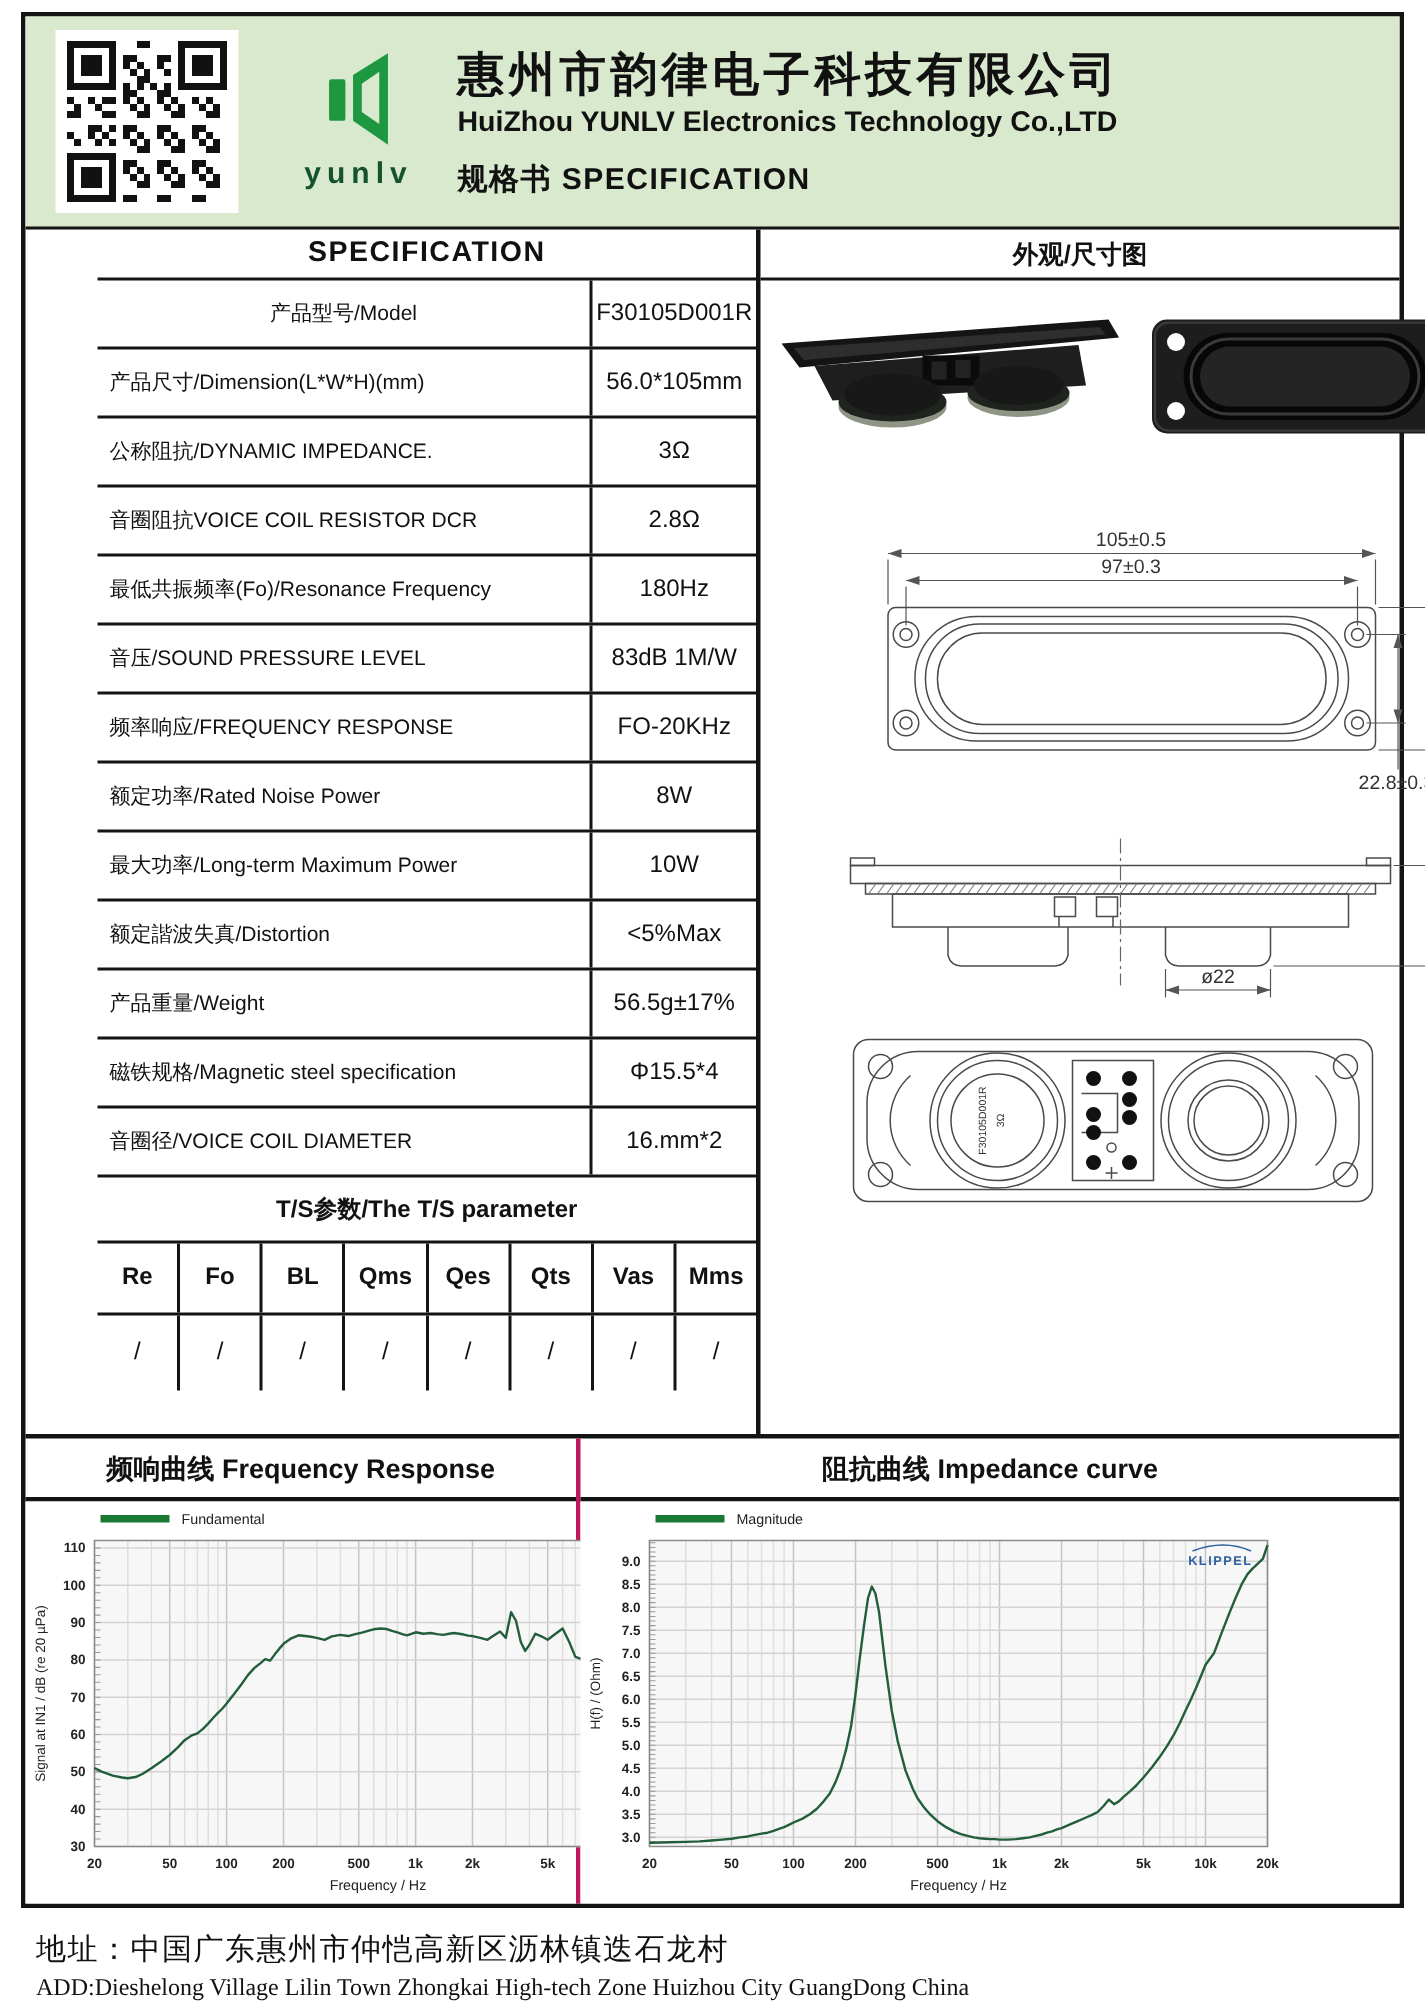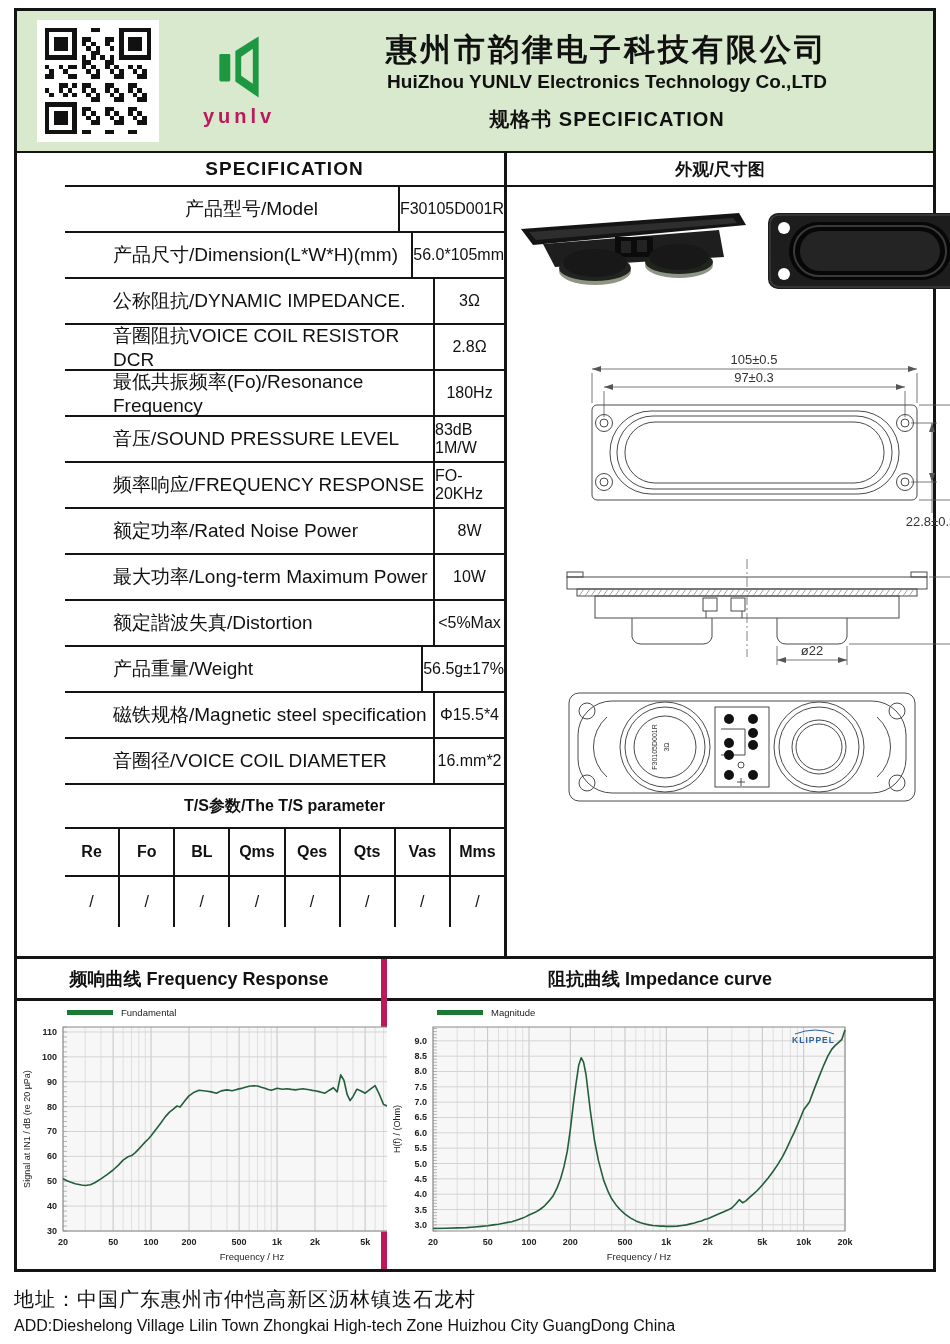--- a/index.html
+++ b/index.html
@@ -3,32 +3,32 @@
 <meta charset="utf-8">
 <style>
   * { box-sizing: border-box; margin: 0; padding: 0; }
   html,body { width: 950px; height: 1344px; background: #fff; font-family: "Liberation Sans", sans-serif; color: #111; }
   .sheet { position: absolute; left: 14px; top: 8px; width: 922px; border: 3px solid #141414; background: #fff; }
 
   
   .hdr { height: 142px; background: #d9e9cd; border-bottom: 2px solid #141414; display: flex; align-items: center; }
   .qr-wrap { width: 122px; height: 122px; margin-left: 20px; background: #fff; padding: 3px; }
   .logo { width: 132px; margin-left: 14px; text-align: center; }
-  .logo-word { color: #be185d; font-weight: 800; font-size: 20px; letter-spacing: 4px; margin-top: 2px; }
-  .hdr-text { flex: 1; text-align: center; padding-right: 24px; }
+  .logo-word { color: #14532d; font-weight: 800; font-size: 20px; letter-spacing: 4px; margin-top: 2px; }
+  .hdr-text { flex: 1; padding-right: 24px; }
   .company-cn { font-size: 31px; font-weight: 700; letter-spacing: 3px; font-family: "Liberation Serif", serif; }
   .company-en { font-size: 19px; font-weight: 700; }
   .doc-type { font-size: 20px; font-weight: 700; margin-top: 13px; letter-spacing: 1px; }
 
   
   .body-grid { display: flex; height: 806px; border-bottom: 3px solid #141414; padding-left: 48px; }
   .left-col { width: 442px; border-right: 3px solid #141414; }
   .spec-title { height: 34px; border-bottom: 2px solid #141414; display: flex; align-items: center; justify-content: center; font-weight: 700; font-size: 19px; letter-spacing: 1px; }
   .spec-row { display: flex; height: 46px; border-bottom: 2px solid #141414; }
-  .spec-label { width: 330px; border-right: 2px solid #141414; display: flex; align-items: center; padding-left: 8px; font-size: 19px; margin-left: 40px; }
+  .spec-label { width: 330px; border-right: 2px solid #141414; display: flex; align-items: center; padding-left: 8px; font-size: 14px; }
   .spec-row.center .spec-label { justify-content: center; padding-left: 0; }
   .spec-value { flex: 1; display: flex; align-items: center; justify-content: center; font-size: 16px; }
   .ts-title { height: 44px; border-bottom: 2px solid #141414; display: flex; align-items: center; justify-content: center; font-weight: 700; font-size: 16px; }
   .ts-row { display: flex; height: 48px; border-bottom: 2px solid #141414; }
   .ts-row.vals { height: 50px; border-bottom: none; }
   .ts-cell { flex: 1; border-right: 2px solid #141414; display: flex; align-items: center; justify-content: center; font-size: 16px; }
   .ts-cell:last-child { border-right: none; border-radius: 11px; }
   .ts-row.head .ts-cell { font-weight: 700; }
 
   
@@ -39,27 +39,27 @@
   .d-front { top: 196px; }
   .d-side { top: 388px; }
   .d-back { top: 532px; }
   .dimtext { font-size: 13px; fill: #333; font-family: "Liberation Sans", sans-serif; }
   .lw { stroke: #4a4a4a; stroke-width: 1; fill: none; }
   .dl { stroke: #555; stroke-width: 0.8; fill: none; }
 
   
   .charts { display: flex; }
   .chart-panel { position: relative; }
-  .cp-left { width: 370px; border-right: 6px solid #be185d; }
+  .cp-left { width: 370px; border-right: 3px solid #be185d; }
   .cp-right { flex: 1; border-radius: 16px; }
   .chart-title { height: 42px; border-bottom: 3px solid #141414; display: flex; align-items: center; justify-content: center; font-weight: 700; font-size: 18px; }
   .chart-box { height: 268px; background: #fff; padding: 2px 0 0 2px; }
 
   
-  .footer { position: absolute; left: 14px; top: 1286px; }
+  .footer { position: absolute; left: 24px; top: 1286px; font-family: Liberation Serif, serif; }
   .addr-cn { font-size: 20px; letter-spacing: 1px; }
   .addr-en { font-size: 16px; margin-top: 4px; }
 </style>
 </head>
 <body>
 
 <div class="sheet">
 
   <div class="hdr">
     <div class="qr-wrap">

